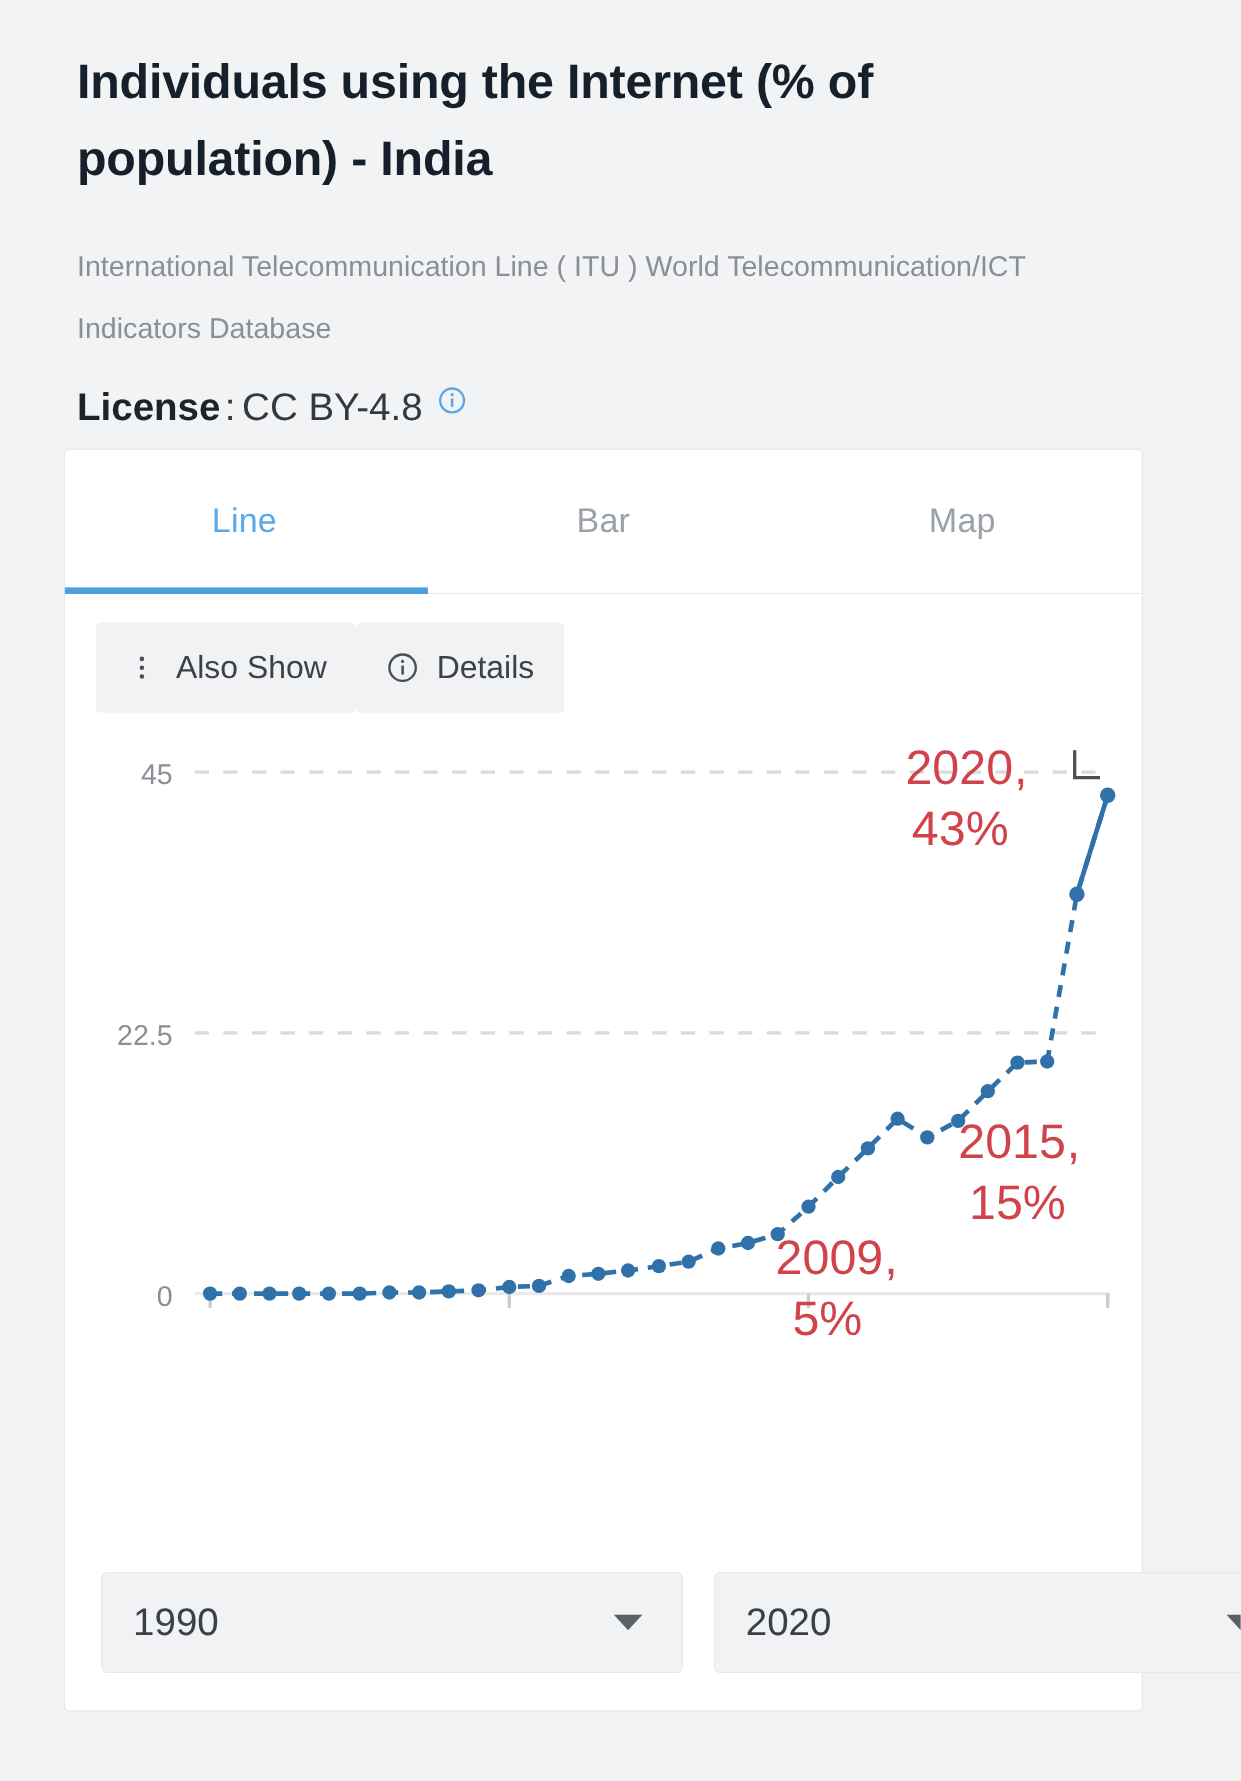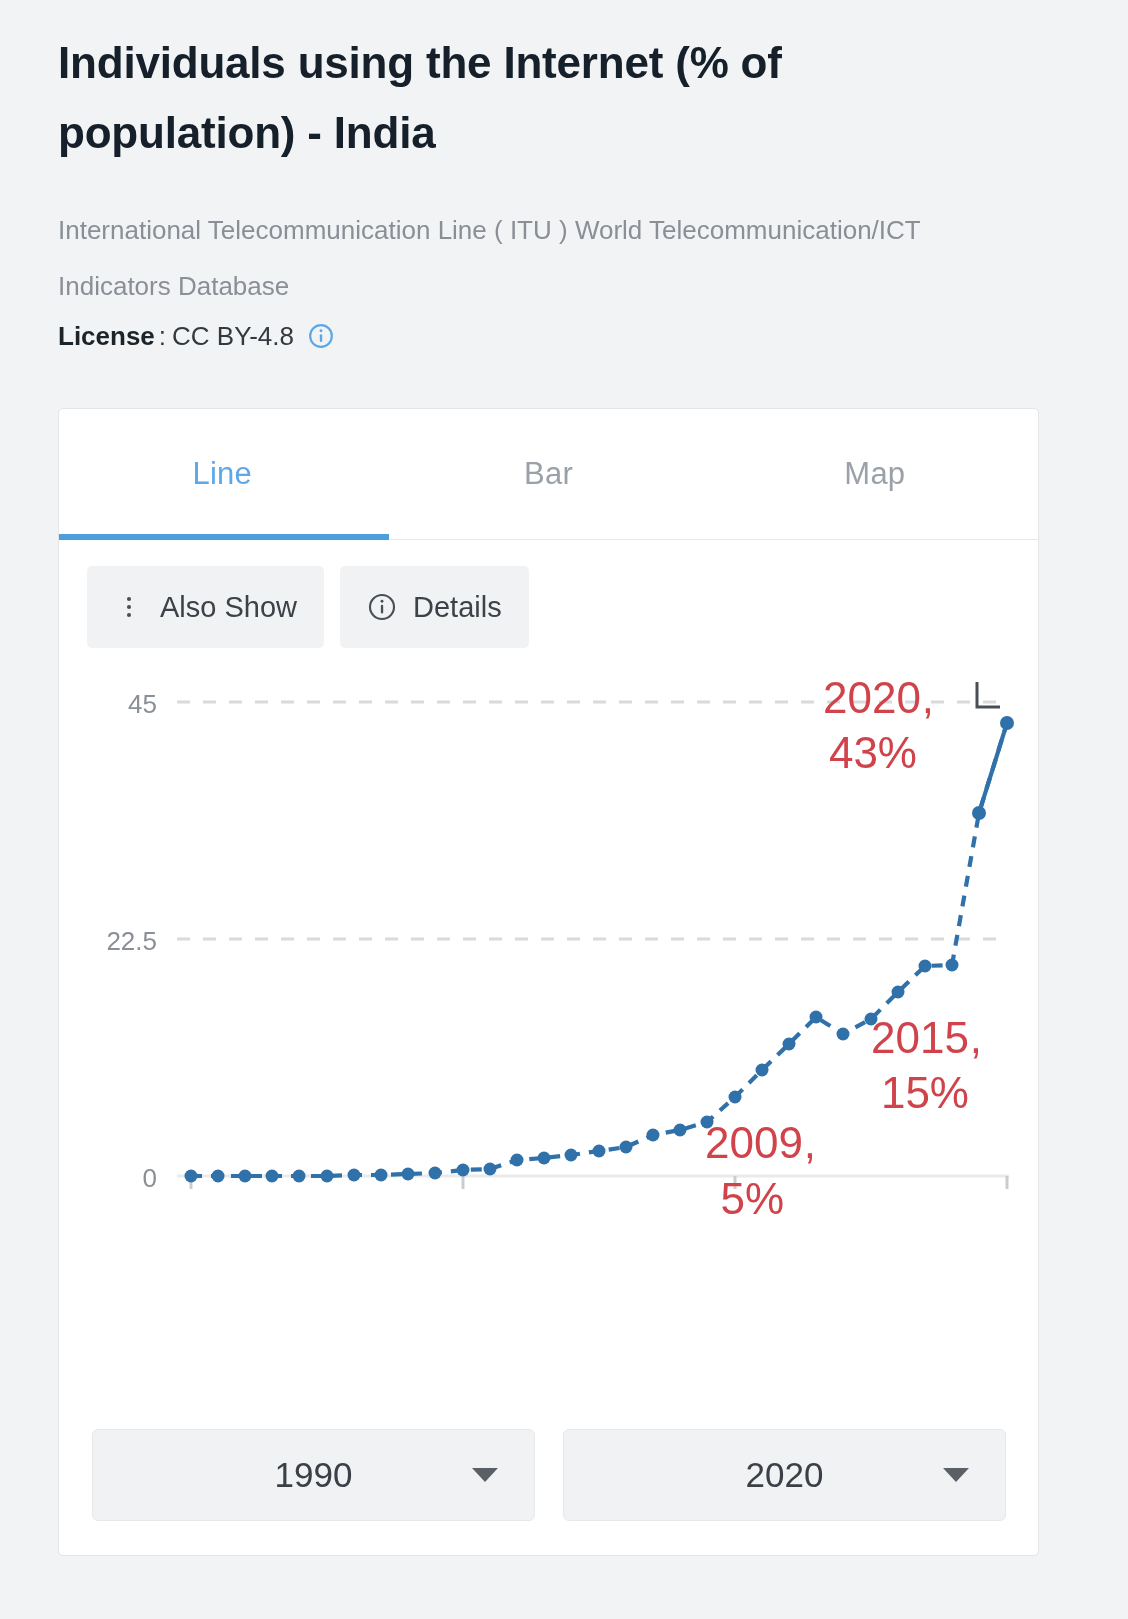--- a/index.html
+++ b/index.html
@@ -10,21 +10,21 @@
     background: #f2f3f5;
     font-family: "Liberation Sans", sans-serif;
     -webkit-font-smoothing: antialiased;
   }
 
   .page {
     position: relative;
     width: 1128px;
     height: 1619px;
     background: #f2f3f5;
-    padding: 0;
+    padding: 12px;
     overflow: hidden;
   }
 
   
   .header { padding: 28px 58px 0 58px; }
 
   .page-title {
     font-size: 44px;
     line-height: 1.58;
     font-weight: 700;
@@ -36,24 +36,24 @@
   .source-text {
     margin-top: 36px;
     font-size: 26px;
     line-height: 2.15;
     color: #8a8f96;
     font-weight: 400;
     max-width: 900px;
   }
 
   .license-row {
-    margin-top: 6px;
-    display: flex;
-    align-items: center;
-    font-size: 26px;
+    margin-top: 24px;
+    display: flex;
+    align-items: flex-start;
+    font-size: 35px;
     color: #32393f;
   }
   .license-label { font-weight: 700; color: #1d2429; }
   .license-sep { margin: 0 6px 0 4px; color: #32393f; }
   .license-value { color: #32393f; }
 
   .info-icon {
     margin-left: 14px;
     width: 26px; height: 26px;
     display: inline-flex;
@@ -95,21 +95,20 @@
   .tab-underline {
     position: absolute;
     left: 0; bottom: -1px;
     width: 330px; height: 6px;
     background: #4d9fdb;
   }
 
   
   .toolbar {
     display: flex;
-    gap: 16px;
     padding: 26px 0 0 28px;
   }
   .tool-btn {
     display: inline-flex;
     align-items: center;
     gap: 16px;
     height: 82px;
     padding: 0 27px;
     background: #f1f2f4;
     border: none;
@@ -141,30 +140,29 @@
   
   .selects {
     position: absolute;
     left: 33px;
     bottom: 34px;
     display: flex;
     gap: 28px;
   }
   .select-box {
     position: relative;
-    width: 443px;
+    width: 529px;
     height: 92px;
     background: #f1f2f4;
     border: 1px solid #e6e8ea;
     border-radius: 6px;
     display: flex;
     align-items: center;
     padding: 0 28px;
     cursor: pointer;
-    justify-content: center;
   }
   .select-value {
     font-size: 35px;
     color: #3a4046;
   }
   .select-caret {
     position: absolute;
     right: 36px;
     top: 50%;
     transform: translateY(-50%);

